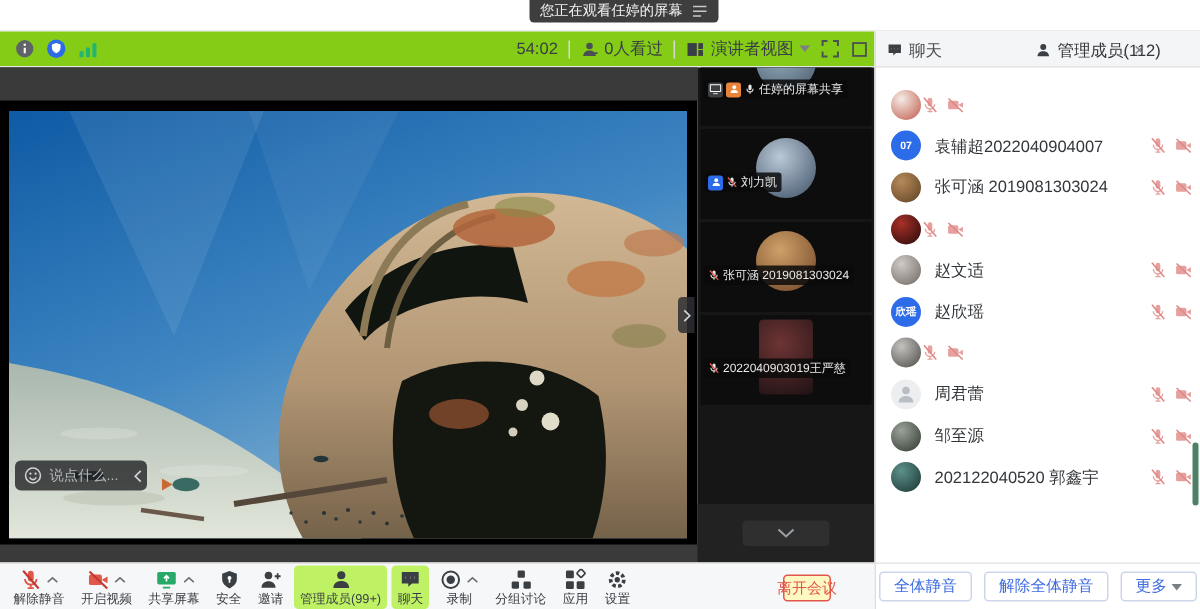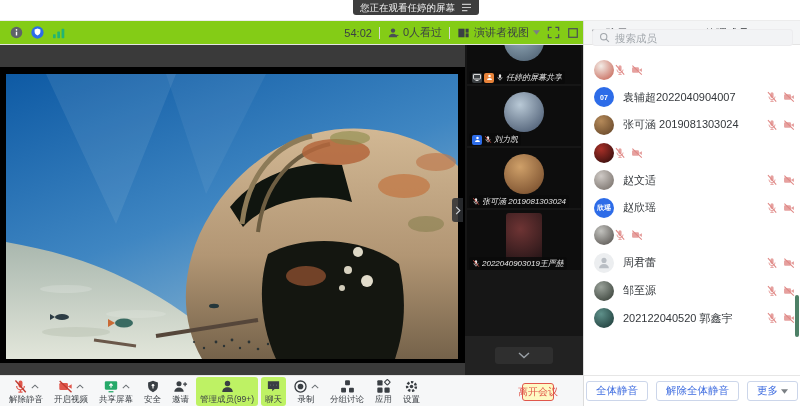--- a/index.html
+++ b/index.html
@@ -57,22 +57,22 @@
     display:flex;align-items:center;gap:5px;padding:0 6px;color:#c9ccd0;}
   .chatov .ph{font-size:9.5px;color:#b3b7bb;white-space:nowrap;}
   .chatov .sep{width:1px;height:11px;background:#5a5e62;}
   .collapse{position:absolute;right:2px;top:153px;width:11px;height:24px;background:rgba(45,47,50,.85);border-radius:3px 0 0 3px;
     display:flex;align-items:center;justify-content:center;cursor:pointer;}
 
   
   .thumbcol{position:absolute;left:465px;top:45px;width:118px;height:330px;background:#161616;}
   .thumb{position:absolute;left:2px;width:114px;background:#0d0d0d;overflow:hidden;cursor:pointer;}
   .tavatar{position:absolute;left:50%;transform:translateX(-50%);border-radius:50%;}
-  .tlabel{position:absolute;left:2px;bottom:0;max-width:110px;background:rgba(10,10,10,.85);border-radius:2px;
-    display:flex;align-items:center;gap:2px;padding:1px 3px;font-style:italic;}
+  .tlabel{position:absolute;left:2px;bottom:18px;max-width:110px;background:rgba(10,10,10,.85);border-radius:2px;
+    display:flex;align-items:center;gap:2px;padding:1px 3px;}
   .tname{font-size:8px;color:#e8e8e8;white-space:nowrap;overflow:hidden;}
   .badge{width:10px;height:10px;border-radius:2px;display:inline-flex;align-items:center;justify-content:center;line-height:0;flex:0 0 10px;}
   .badge.orange{background:#e8833a;}
   .badge.blue{background:#2d6ce8;}
   .badge.dark{background:#3c4043;}
   .tmic{line-height:0;flex:0 0 auto;}
   .chevbar{position:absolute;left:0;top:291px;width:118px;height:39px;background:#222;display:flex;align-items:flex-start;justify-content:center;}
   .chevbtn{margin-top:11px;width:58px;height:17px;background:#2f2f2f;border-radius:3px;display:flex;align-items:center;justify-content:center;cursor:pointer;}
 
   
@@ -223,20 +223,37 @@
           <circle cx="218" cy="272" r="1.2"></circle>
           <circle cx="226" cy="266" r="1.4"></circle>
         <circle cx="234" cy="274" r="1.2"></circle>
           <circle cx="243" cy="268" r="1.4"></circle>
           <circle cx="198" cy="274" r="1.2"></circle>
         <circle cx="252" cy="275" r="1.3"></circle>
           <circle cx="188" cy="268" r="1.1"></circle>
           <circle cx="262" cy="270" r="1.2"></circle>
       </g>
     </svg>
+    <div class="chatov">
+      <span class="icon">
+          <svg width="12" height="12" viewBox="0 0 14 14">
+            <circle cx="7" cy="7" r="5.8" fill="none" stroke="#cfd2d6" stroke-width="1.2"></circle>
+            <circle cx="5" cy="5.6" r="0.9" fill="#cfd2d6"></circle>
+            <circle cx="9" cy="5.6" r="0.9" fill="#cfd2d6"></circle>
+            <path d="M4.4 8.4c.7 1.2 1.6 1.8 2.6 1.8s1.9-.6 2.6-1.8" stroke="#cfd2d6" stroke-width="1.2" fill="none"></path>
+          </svg>
+        </span>
+      <span class="ph">说点什么...</span>
+      <span class="sep"></span>
+      <span class="icon">
+          <svg width="6" height="9" viewBox="0 0 6 10">
+            <path d="M5 1L1 5l4 4" stroke="#cfd2d6" stroke-width="1.3" fill="none"></path>
+          </svg>
+        </span>
+    </div>
     <div class="collapse">
       <span class="icon">
           <svg width="6" height="9" viewBox="0 0 6 10">
             <path d="M1 1l4 4-4 4" stroke="#cfd2d6" stroke-width="1.3" fill="none"></path>
           </svg>
         </span>
     </div>
   </div>
 
   <div class="thumbcol">
@@ -333,29 +350,20 @@
             <svg width="11" height="11" viewBox="0 0 16 16">
               <circle cx="8" cy="4.8" r="2.9" fill="#3a3f44"></circle>
               <path d="M2.4 13.8c0-3.1 2.5-4.9 5.6-4.9s5.6 1.8 5.6 4.9z" fill="#3a3f44"></path>
             </svg>
           </span>
         <span>管理成员(112)</span>
       </span>
       <span class="ph-dots">…</span>
       <span class="ph-close">×</span>
     </div>
-    <div class="searchbox">
-      <span class="icon">
-          <svg width="11" height="11" viewBox="0 0 14 14">
-            <circle cx="6" cy="6" r="4" fill="none" stroke="#a2a7ac" stroke-width="1.4"></circle>
-            <path d="M9 9l3.6 3.6" stroke="#a2a7ac" stroke-width="1.4"></path>
-          </svg>
-        </span>
-      <input placeholder="搜索成员" style="">
-    </div>
     <div class="member-list">
   <div class="mrow">
     <span class="avatar" style="background: radial-gradient(circle at 35% 30%, rgb(243, 236, 230), rgb(194, 88, 72));"></span>
     <span class="mics">
       <span class="micon"><svg width="12" height="12" viewBox="0 0 16 16">
                 <rect x="5.9" y="1.6" width="4.2" height="7.6" rx="2.1" fill="#e08a88"></rect>
                 <path d="M3.9 7.4a4.1 4.1 0 0 0 8.2 0" stroke="#e08a88" stroke-width="1.3" fill="none"></path>
                 <path d="M8 11.5v2.2M5.8 13.9h4.4" stroke="#e08a88" stroke-width="1.3"></path>
                 <path d="M2.6 1.6l11 12.6" stroke="#d86a66" stroke-width="1.4"></path>
               </svg></span>

